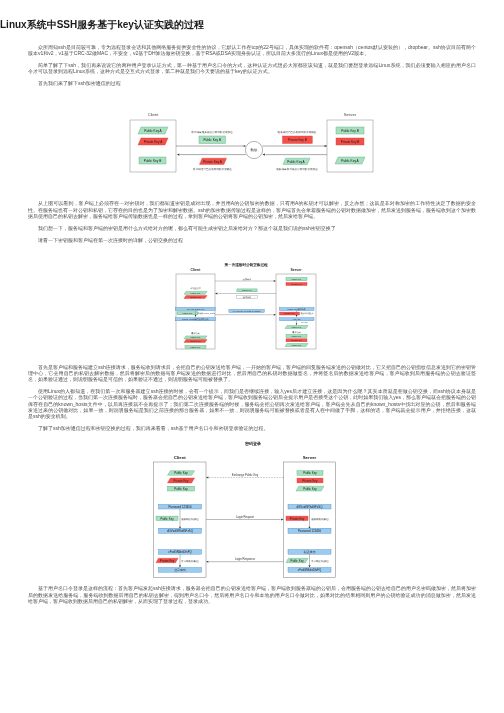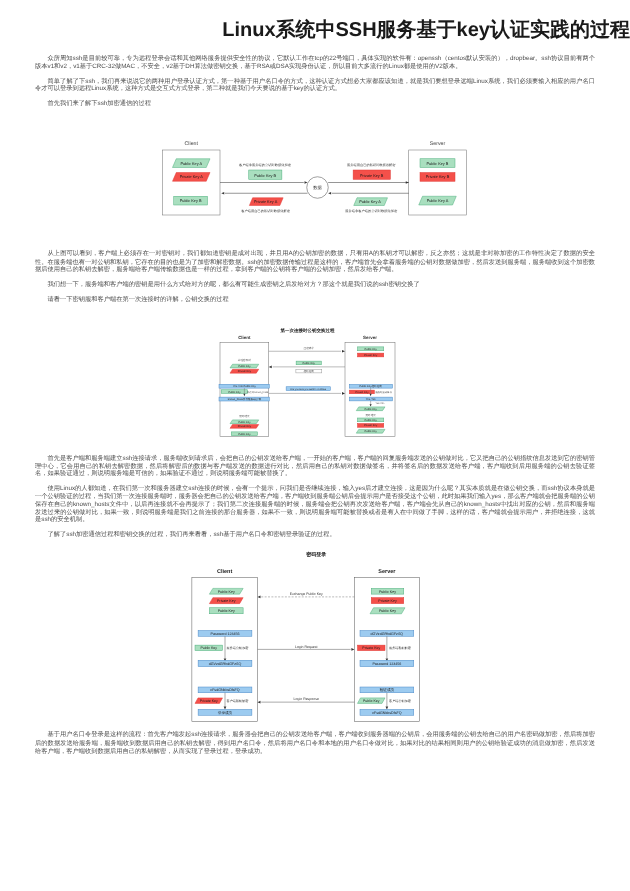--- a/index.html
+++ b/index.html
@@ -1,18 +1,18 @@
 <!DOCTYPE html>
 <html><head>
 <meta charset="utf-8">
 <style>
 html,body{margin:0;padding:0;background:#ffffff;}
 body{width:504px;height:713px;font-family:"Liberation Sans",sans-serif;color:#333;overflow:hidden;}
 .page{width:504px;height:713px;position:relative;box-sizing:border-box;}
-h1.title{font-size:16px;font-weight:bold;text-align:right;margin:18px 0 12px 0;color:#1a1a1a;line-height:14px;}
+h1.title{font-size:10px;font-weight:bold;text-align:left;margin:18px 0 12px 0;color:#1a1a1a;line-height:14px;}
 .body-txt{padding:0 28px;}
 p.para{font-size:5px;line-height:6.3px;color:#4a4a4a;margin:0 0 5.6px 0;text-align:justify;text-indent:2em;}
 .fig{display:block;margin:0 auto;}
 #fig1{margin-bottom:12px;}
 #fig2{margin-bottom:1px;}
 #fig3{margin-top:7px;margin-bottom:4px;}
 svg text{font-family:"Liberation Sans",sans-serif;}
 body{-webkit-font-smoothing:antialiased;-moz-osx-font-smoothing:grayscale;}
 </style>
 </head>

